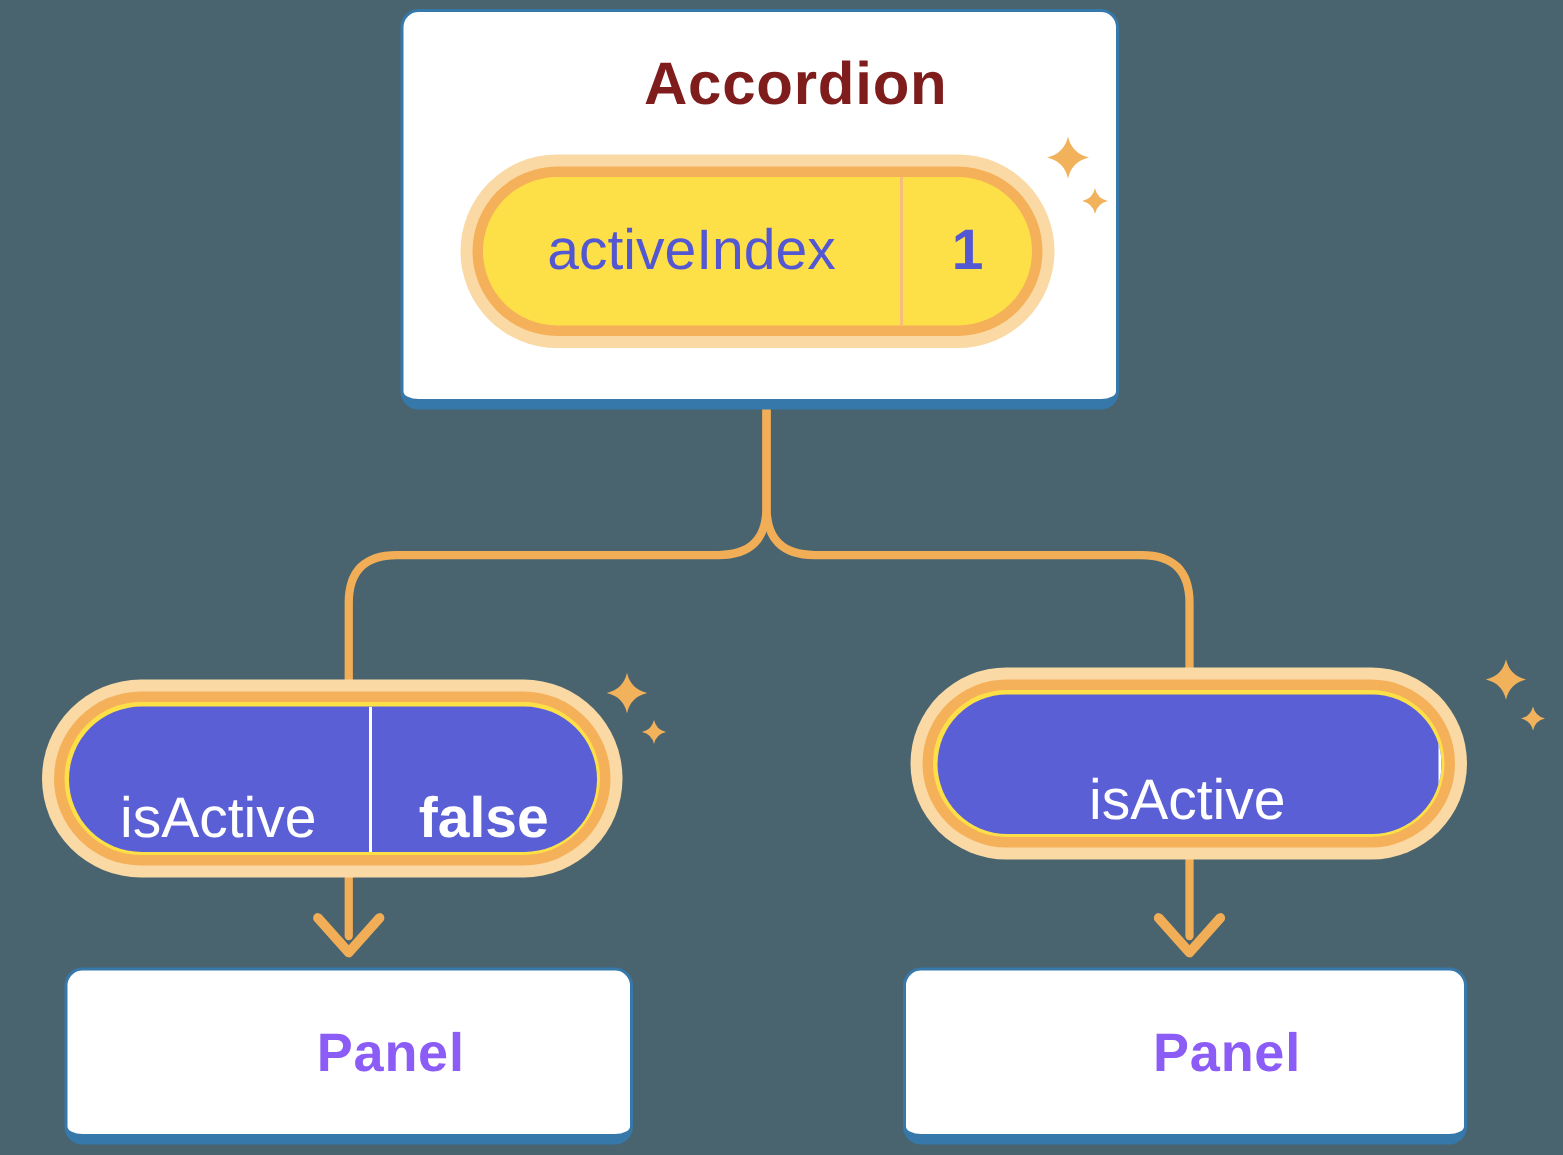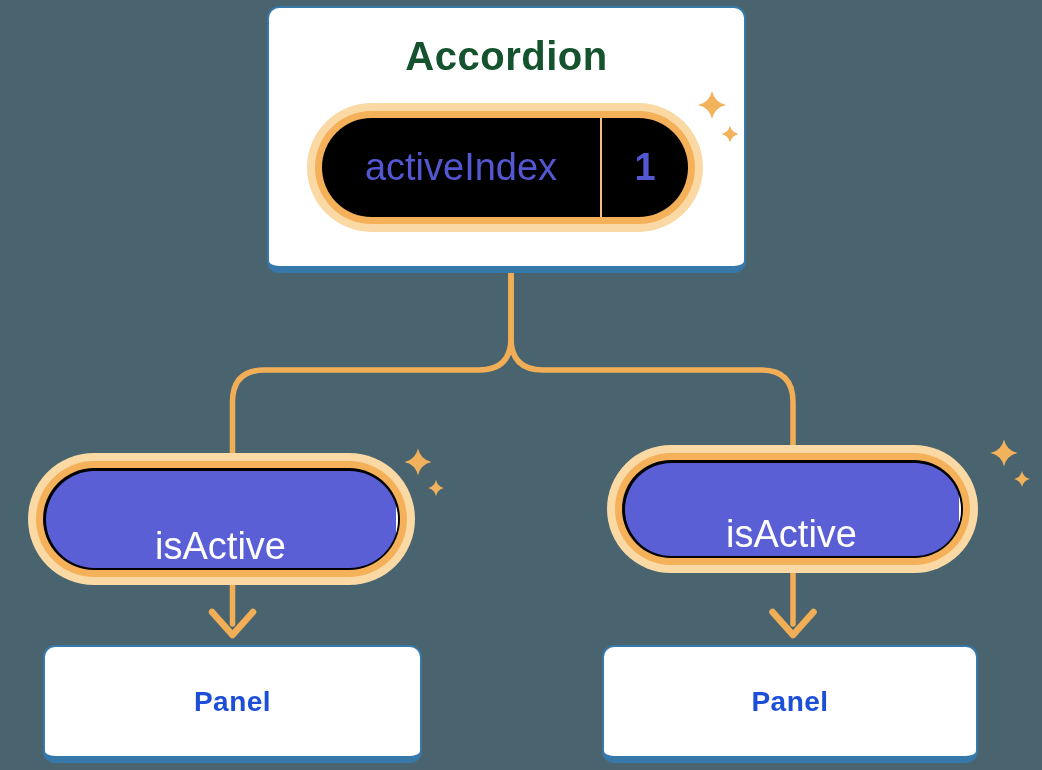--- a/index.html
+++ b/index.html
@@ -21,43 +21,44 @@
     border:2px solid #3578A9;
     border-bottom-width:7px;
     border-radius:12px;
     box-sizing:border-box;
   }
   .root-card{left:267px;top:6px;width:479px;height:267px;}
   .panel-left{left:43px;top:645px;width:379px;height:118px;}
   .panel-right{left:602px;top:645px;width:376px;height:118px;}
   .card-title{
     width:100%;text-align:center;
-    color:#14532d;font-size:40px;font-weight:600;
+    color:#7f1d1d;font-size:40px;font-weight:600;
     letter-spacing:0.5px;
+    margin-left:24px;
   }
   .root-card .card-title{margin-top:26px;}
   .panel-title{
     position:absolute;left:0;top:0;width:100%;height:100%;
     display:flex;align-items:center;justify-content:center;
-    color:#1d4ed8;font-size:28px;font-weight:600;letter-spacing:0.5px;
+    color:#8b5cf6;font-size:36px;font-weight:600;letter-spacing:0.5px;padding-left:28px;
   }
   
   .pill-glow{
     position:absolute;z-index:3;
     background:#FAD9A4;border-radius:999px;
     padding:8px;box-sizing:border-box;
   }
   .pill-ring{
     height:100%;box-sizing:border-box;
     background:#F5B05A;border-radius:999px;
     padding:7px;
   }
   .pill-core{
     height:100%;box-sizing:border-box;
-    background:#000000;border-radius:999px;
+    background:#fde047;border-radius:999px;
     display:flex;align-items:stretch;overflow:hidden;
   }
   .pill-core.padded{padding:2.5px;}
   .pill-inner{
     flex:1;display:flex;align-items:flex-end;
     background:#5B5FD6;border-radius:999px;overflow:hidden;
   }
   .seg-label{flex:1;display:flex;align-items:center;justify-content:center;}
   .seg-value{display:flex;align-items:center;justify-content:center;}
   .divider{width:2px;align-self:stretch;}
@@ -105,20 +106,21 @@
       </div>
     </div>
   </div>
 
   <div class="pill-glow pill-false">
     <div class="pill-ring">
       <div class="pill-core padded">
         <div class="pill-inner">
           <span class="seg-label txt-white">isActive</span>
           <span class="divider white"></span>
+          <span class="seg-value txt-white bold">false</span>
         </div>
       </div>
     </div>
   </div>
 
   <div class="pill-glow pill-true">
     <div class="pill-ring">
       <div class="pill-core padded">
         <div class="pill-inner">
           <span class="seg-label txt-white">isActive</span>

